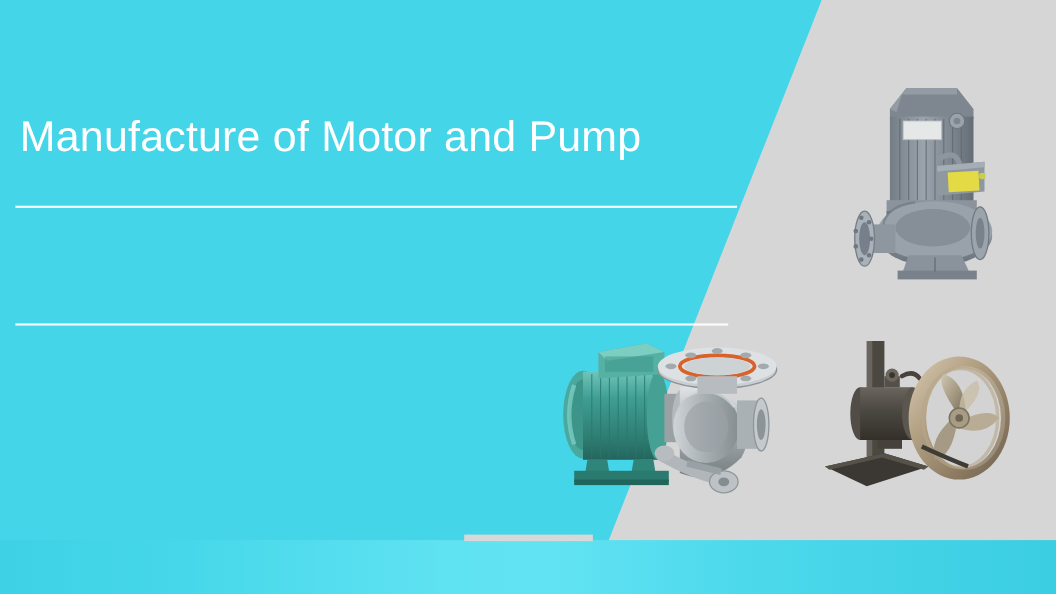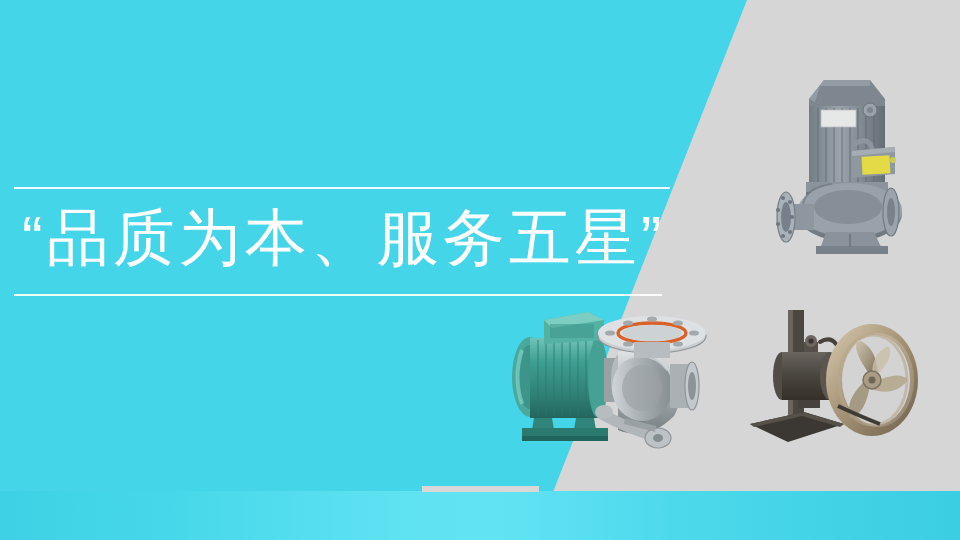--- a/index.html
+++ b/index.html
@@ -122,22 +122,22 @@
 </style>
 </head>
 <body>
 
 <div id="banner">
 
   <div class="bg-gray"></div>
   <div class="bg-cyan-wedge"></div>
 
   <div class="text-block">
+    <div class="subhead">Manufacture of Motor and Pump</div>
     <div class="rule rule-top"></div>
-    <div class="slogan">“品质为本、服务五星”</div>
     <div class="rule rule-bottom"></div>
   </div>
 
   <div class="product" id="pump-vertical">
     <svg viewBox="0 0 200 228" width="200" height="228">
       <defs>
         <linearGradient id="mGray" x1="0" y1="0" x2="1" y2="0">
           <stop offset="0%" stop-color="#6f7a84"></stop>
           <stop offset="35%" stop-color="#98a1a9"></stop>
           <stop offset="70%" stop-color="#7c858e"></stop>

